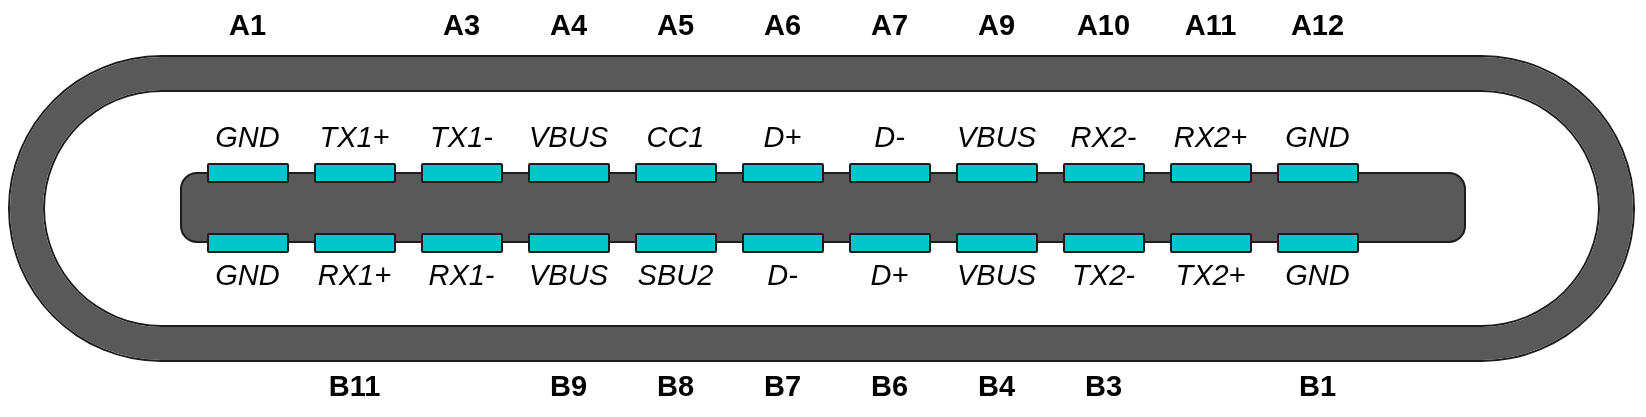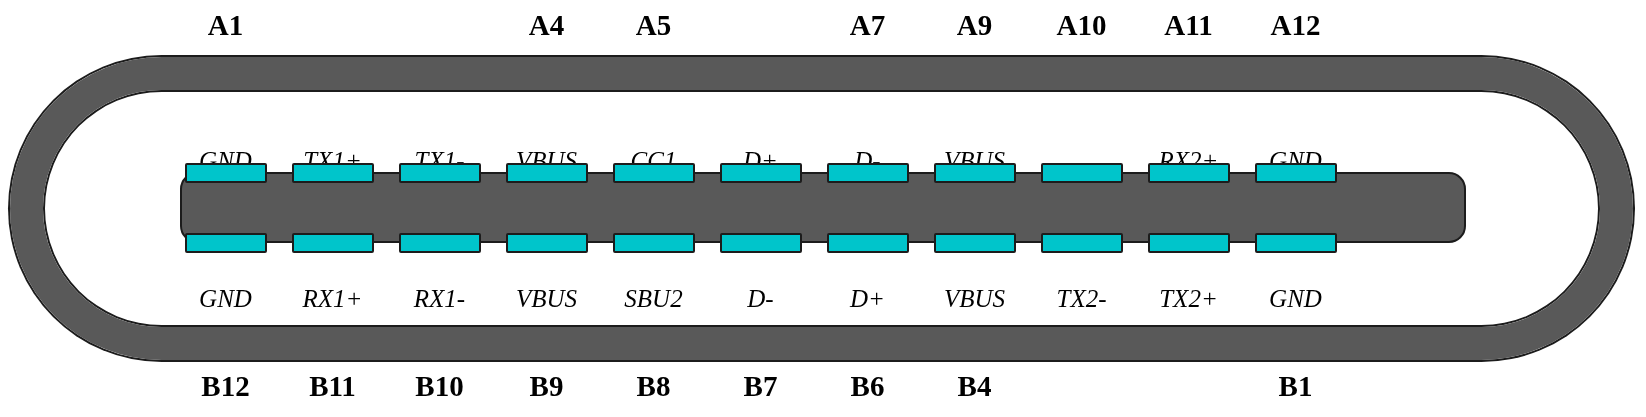--- a/index.html
+++ b/index.html
@@ -41,27 +41,26 @@
     width: 1286px;
     height: 71px;
     background: var(--shell-gray);
     border: 2px solid var(--outline);
     border-radius: 17px;
   }
 
   
   .columns {
     position: absolute;
-    left: 172px;
+    left: 194px;
     top: 0;
     width: 1284px;
     height: 315px;
     display: grid;
     grid-template-columns: repeat(12, 1fr);
-    font-family: Liberation Serif, serif;
   }
   .col { position: relative; }
 
   .a-label, .b-label, .sig-top, .sig-bottom {
     position: absolute;
     left: 0;
     width: 100%;
     text-align: center;
     color: var(--text);
     white-space: nowrap;
@@ -69,23 +68,22 @@
   .a-label, .b-label {
     font-weight: 700;
     font-size: 29px;
     line-height: 28px;
   }
   .a-label { top: 11px; }
   .b-label { top: 372px; }
 
   .sig-top, .sig-bottom {
     font-style: italic;
-    font-size: 25px;
+    font-size: 29px;
     line-height: 28px;
-    margin-top: 24px;
   }
   .sig-top { top: 123px; }
   .sig-bottom { top: 261px; }
 
   .pin {
     position: absolute;
     left: 50%;
     transform: translateX(-50%);
     width: 82px;
     height: 20px;
@@ -103,53 +101,53 @@
 <div class="canvas">
   <div class="shell"></div>
   <div class="tongue"></div>
   <div class="columns">
       <div class="col">
         <div class="a-label">A1</div>
         <div class="sig-top">GND</div>
         <div class="pin pin-top"></div>
         <div class="pin pin-bottom"></div>
         <div class="sig-bottom">GND</div>
-        <div class="b-label">B12</div>
       </div>
       <div class="col">
         <div class="sig-top">TX1+</div>
         <div class="pin pin-top"></div>
         <div class="pin pin-bottom"></div>
         <div class="sig-bottom">RX1+</div>
         <div class="b-label">B11</div>
       </div>
       <div class="col">
+        <div class="a-label">A3</div>
         <div class="sig-top">TX1-</div>
         <div class="pin pin-top"></div>
         <div class="pin pin-bottom"></div>
         <div class="sig-bottom">RX1-</div>
-        <div class="b-label">B10</div>
       </div>
       <div class="col">
         <div class="a-label">A4</div>
         <div class="sig-top">VBUS</div>
         <div class="pin pin-top"></div>
         <div class="pin pin-bottom"></div>
         <div class="sig-bottom">VBUS</div>
         <div class="b-label">B9</div>
       </div>
       <div class="col">
         <div class="a-label">A5</div>
         <div class="sig-top">CC1</div>
         <div class="pin pin-top"></div>
         <div class="pin pin-bottom"></div>
         <div class="sig-bottom">SBU2</div>
         <div class="b-label">B8</div>
       </div>
       <div class="col">
+        <div class="a-label">A6</div>
         <div class="sig-top">D+</div>
         <div class="pin pin-top"></div>
         <div class="pin pin-bottom"></div>
         <div class="sig-bottom">D-</div>
         <div class="b-label">B7</div>
       </div>
       <div class="col">
         <div class="a-label">A7</div>
         <div class="sig-top">D-</div>
         <div class="pin pin-top"></div>
@@ -160,23 +158,25 @@
       <div class="col">
         <div class="a-label">A9</div>
         <div class="sig-top">VBUS</div>
         <div class="pin pin-top"></div>
         <div class="pin pin-bottom"></div>
         <div class="sig-bottom">VBUS</div>
         <div class="b-label">B4</div>
       </div>
       <div class="col">
         <div class="a-label">A10</div>
+        <div class="sig-top">RX2-</div>
         <div class="pin pin-top"></div>
         <div class="pin pin-bottom"></div>
         <div class="sig-bottom">TX2-</div>
+        <div class="b-label">B3</div>
       </div>
       <div class="col">
         <div class="a-label">A11</div>
         <div class="sig-top">RX2+</div>
         <div class="pin pin-top"></div>
         <div class="pin pin-bottom"></div>
         <div class="sig-bottom">TX2+</div>
       </div>
       <div class="col">
         <div class="a-label">A12</div>

